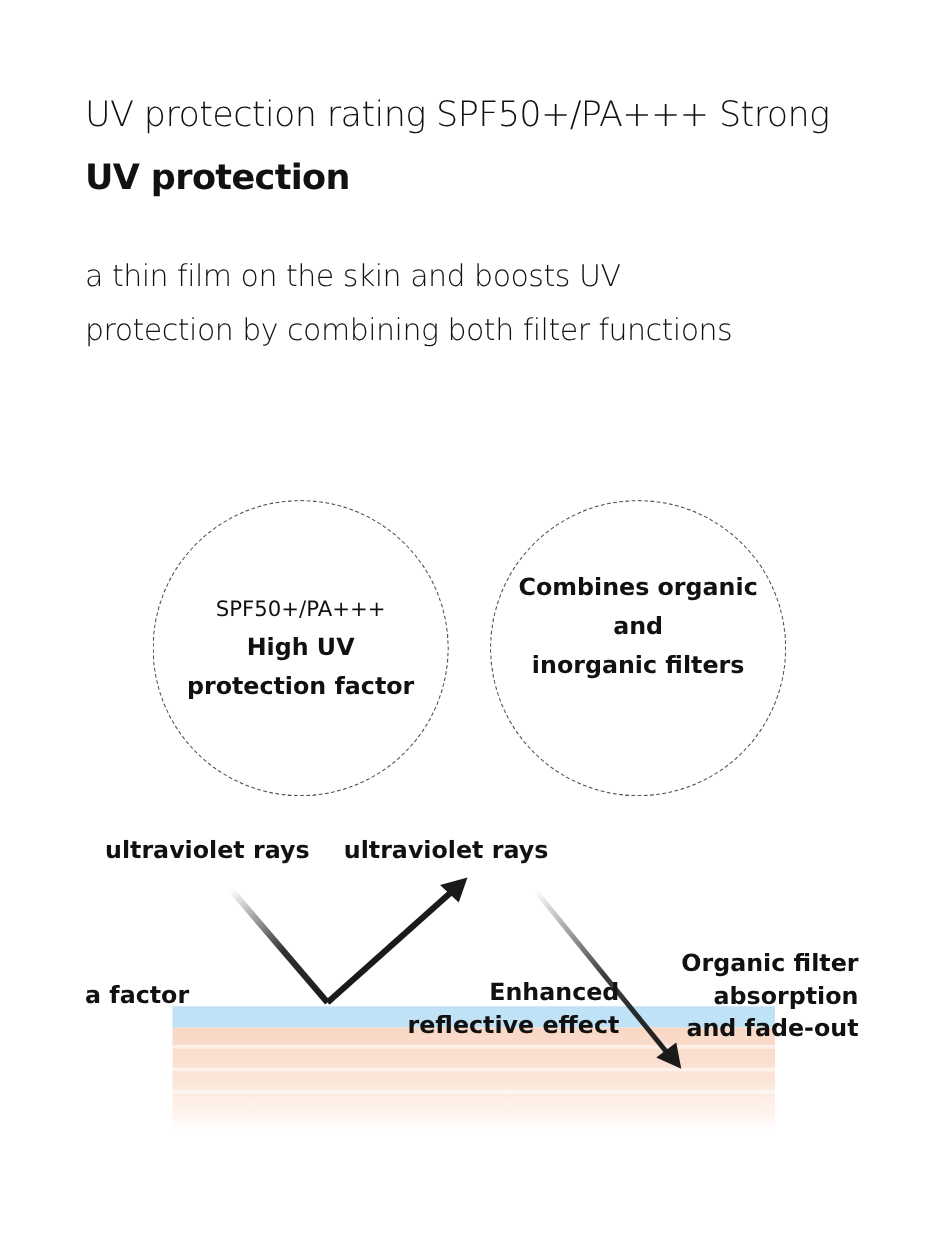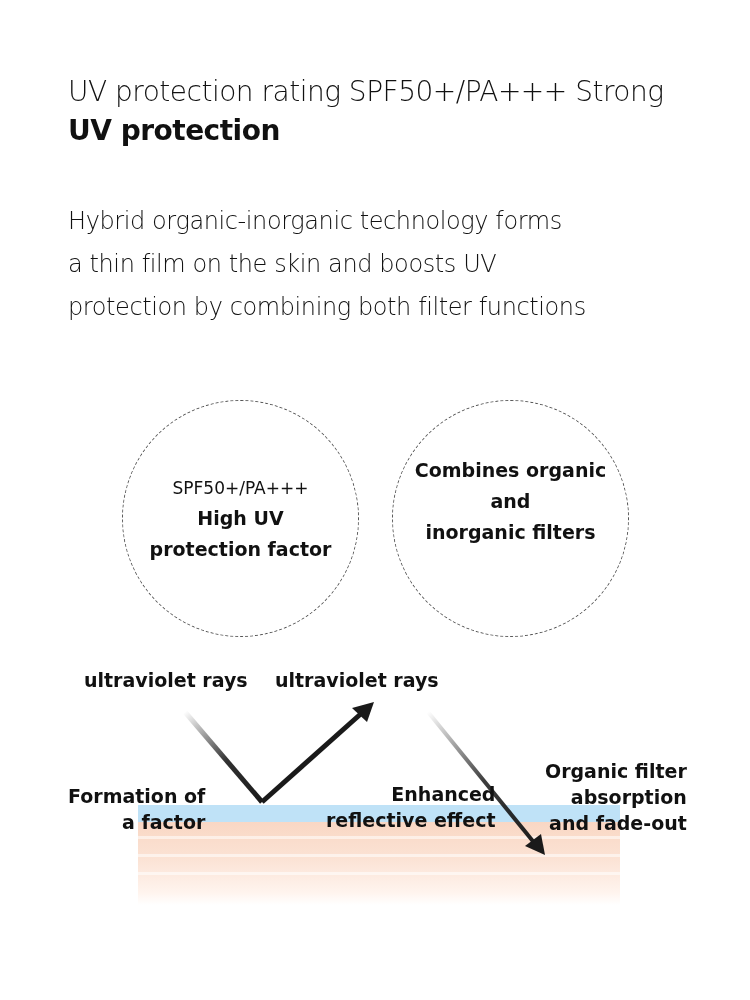--- a/index.html
+++ b/index.html
@@ -1,20 +1,20 @@
 <!DOCTYPE html>
 <html><head>
 <meta charset="utf-8">
 <style>
   html, body { margin: 0; padding: 0; background: #ffffff; }
   body { width: 750px; height: 1000px; position: relative; overflow: hidden;
          font-family: "DejaVu Sans", "Liberation Sans", sans-serif; color: #111; }
   .abs { position: absolute; }
   .title { left: 68px; top: 72px; font-size: 28px; font-weight: 300; letter-spacing: -0.5px; line-height: 40px; white-space: nowrap; }
-  .subtitle { left: 68px; top: 111px; font-size: 28px; font-weight: 700; letter-spacing: -0.5px; line-height: 40px; }
+  .subtitle { left: 68px; top: 122px; font-size: 28px; font-weight: 700; letter-spacing: -0.5px; line-height: 40px; }
   .desc { left: 68px; top: 200px; font-size: 24px; font-weight: 300; line-height: 43px; letter-spacing: -0.4px; }
   .desc div { white-space: nowrap; }
   .circle { width: 235px; height: 235px; border-radius: 50%; border: 1.2px dashed #555;
             display: flex; flex-direction: column; align-items: center; justify-content: center; text-align: center; }
   .c1 { left: 122px; top: 400px; }
   .c2 { left: 392px; top: 400px; }
   .c-small { font-size: 17px; font-weight: 400; line-height: 30px; }
   .c-bold { font-size: 19px; font-weight: 700; line-height: 31px; }
   .lbl { font-size: 19px; font-weight: 700; text-align: right; line-height: 26px; white-space: nowrap; }
   .skin { left: 138px; top: 805px; width: 482px; height: 100px; }
@@ -24,21 +24,20 @@
   .stripe { position: absolute; left: 0; width: 100%; height: 3px; background: rgba(255,255,255,0.55); }
   svg.rays { position: absolute; left: 0; top: 0; }
 </style>
 </head>
 <body>
 
 <div class="abs title">UV protection rating SPF50+/PA+++ Strong</div>
 <div class="abs subtitle">UV protection</div>
 
 <div class="abs desc">
-  <div>Hybrid organic-inorganic technology forms</div>
   <div>a thin film on the skin and boosts UV</div>
   <div>protection by combining both filter functions</div>
 </div>
 
 <div class="abs circle c1">
   <div class="c-small">SPF50+/PA+++</div>
   <div class="c-bold">High UV</div>
   <div class="c-bold">protection factor</div>
 </div>
 
@@ -79,21 +78,20 @@
     <line x1="262" y1="802" x2="364" y2="711" stroke="#1a1a1a" stroke-width="5"></line>
     <polygon points="374,702 352,708 367,722" fill="#1a1a1a"></polygon>
   </g>
   <g>
     <line x1="428" y1="712" x2="536" y2="845" stroke="url(#fadeIn2)" stroke-width="4"></line>
     <polygon points="545,855 525,846 541,834" fill="#1a1a1a"></polygon>
   </g>
 </svg>
 
 <div class="abs lbl" style="left:68px; top:783px;">
-  <div>Formation of</div>
   <div>a factor</div>
 </div>
 
 <div class="abs lbl" style="left:294px; top:781px;margin-left:32px;">
   <div>Enhanced</div>
   <div>reflective effect</div>
 </div>
 
 <div class="abs lbl" style="left:545px; top:758px;">
   <div>Organic filter</div>

